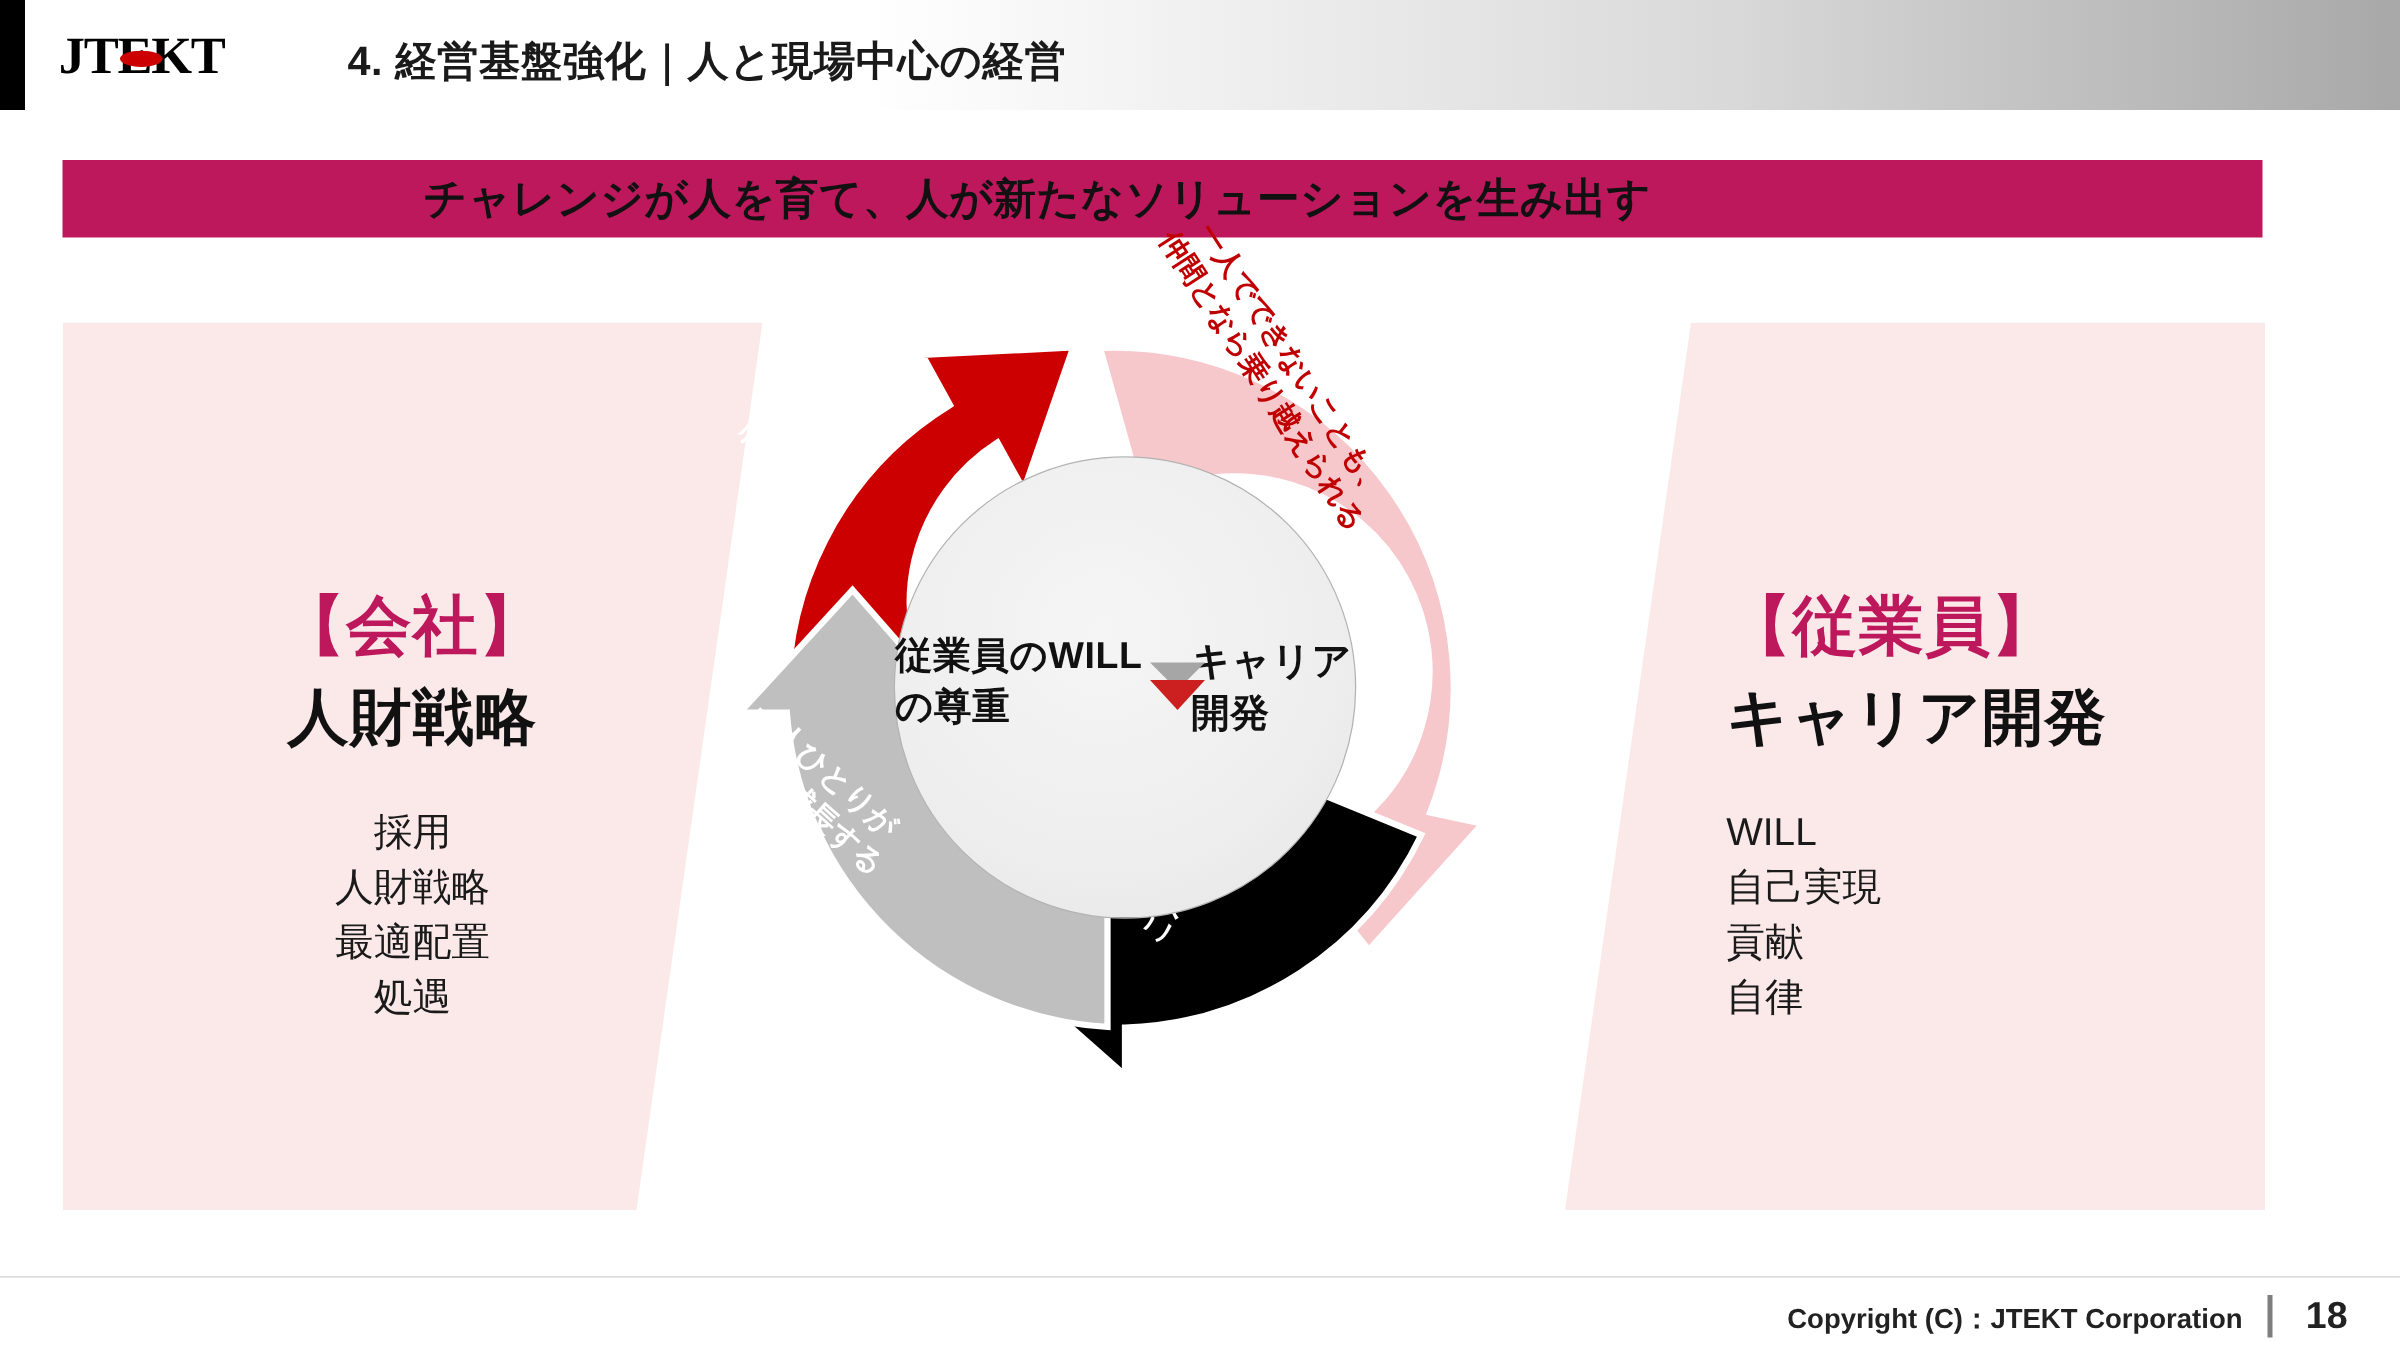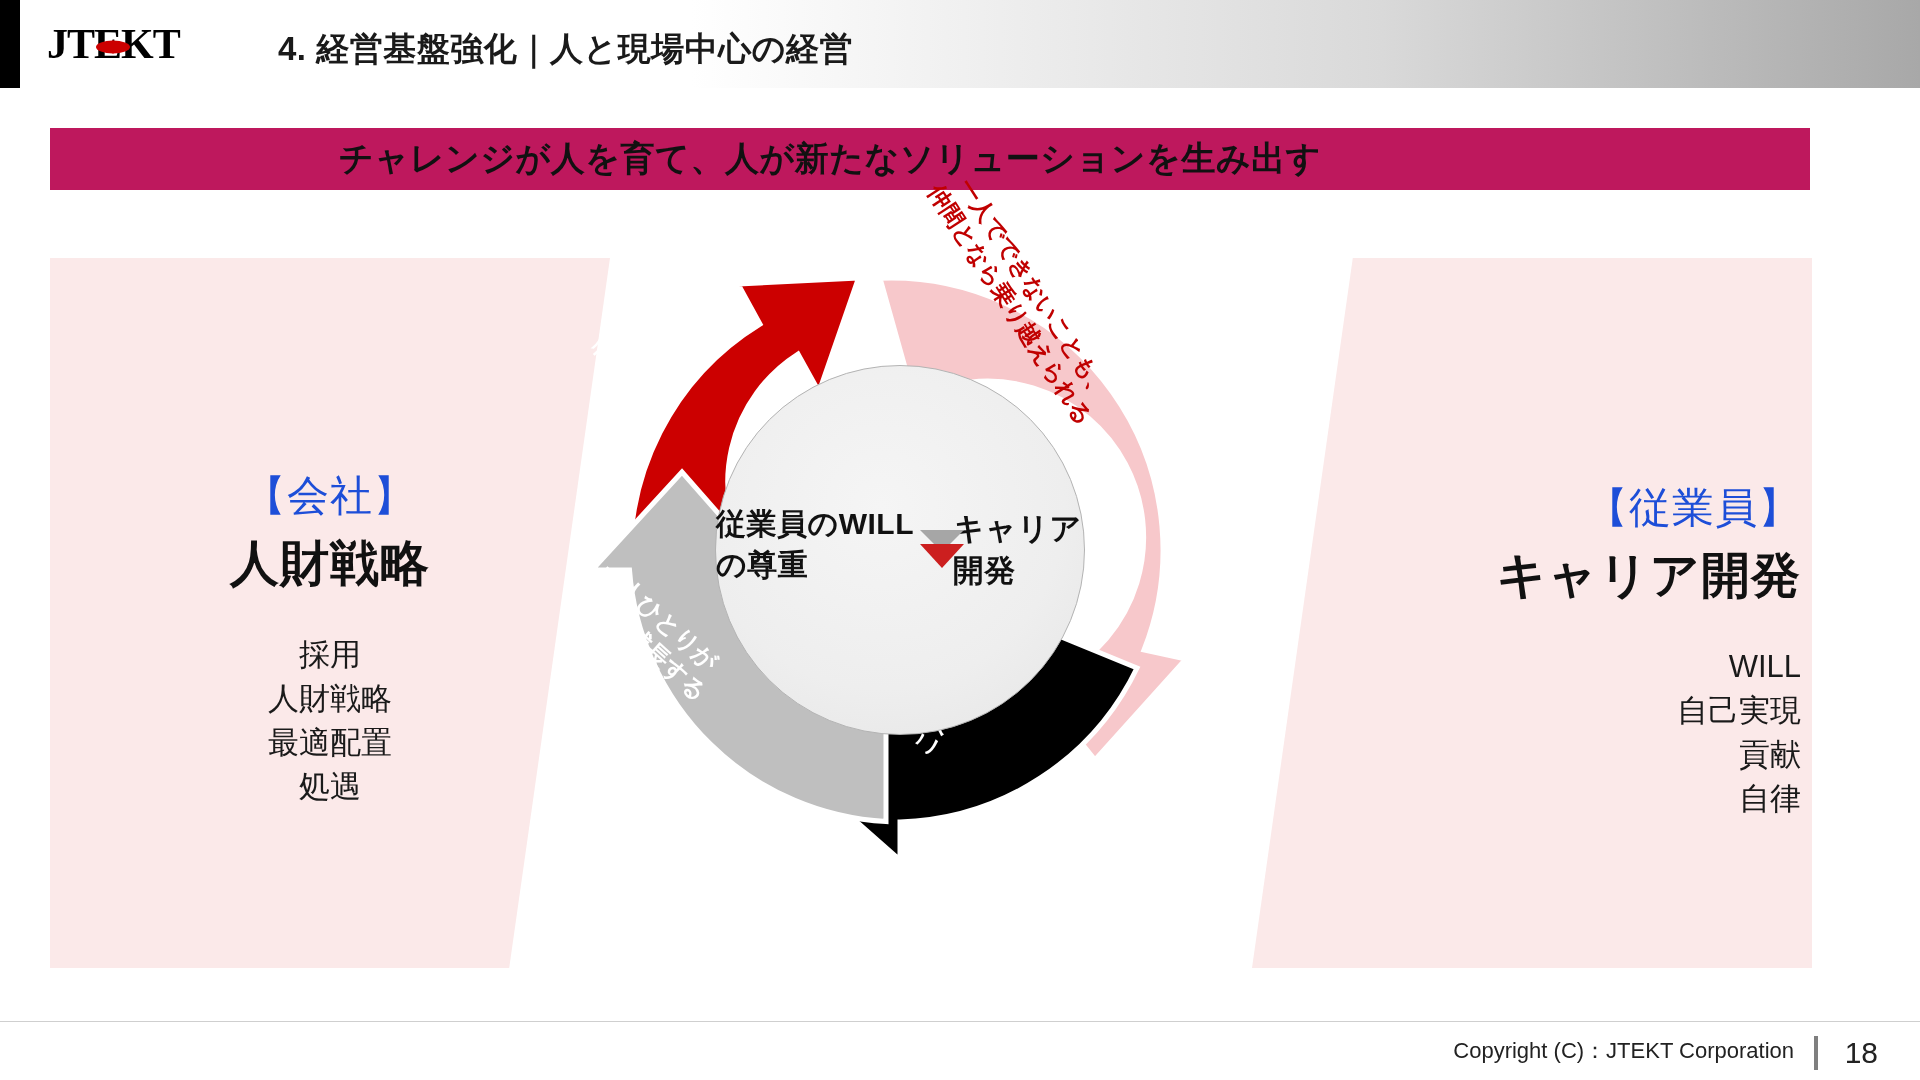--- a/index.html
+++ b/index.html
@@ -85,28 +85,27 @@
   }
   .panel-inner-left {
     width: 420px;
     margin-left: 0;
     text-align: center;
     padding-top: 215px;
   }
   .panel-inner-right {
     width: 420px;
     margin-left: 118px;
-    text-align: right;
+    text-align: left;
     padding-top: 215px;
-    margin-top: 12px;
   }
   .panel-bracket {
-    font-size: 42px;
-    font-weight: 400;
-    color: #1d4ed8;
+    font-size: 52px;
+    font-weight: 700;
+    color: #be185d;
     line-height: 1.1;
     letter-spacing: 1px;
   }
   .panel-heading {
     font-size: 49px;
     font-weight: 700;
     color: #111111;
     margin-top: 18px;
     line-height: 1.1;
     letter-spacing: 1px;
@@ -206,22 +205,23 @@
     left: 0; top: 1021px;
     width: 1920px;
     height: 1px;
     background: #cfcfcf;
   }
   #footer {
     position: absolute;
     right: 42px;
     top: 1036px;
     display: flex;
-    align-items: flex-start;
+    align-items: flex-end;
     gap: 20px;
+    font-weight: bold;
   }
   #footer-copy {
     font-size: 22px;
     color: #222222;
   }
   #footer-divider {
     width: 4px;
     height: 34px;
     background: #7f7f7f;
   }

